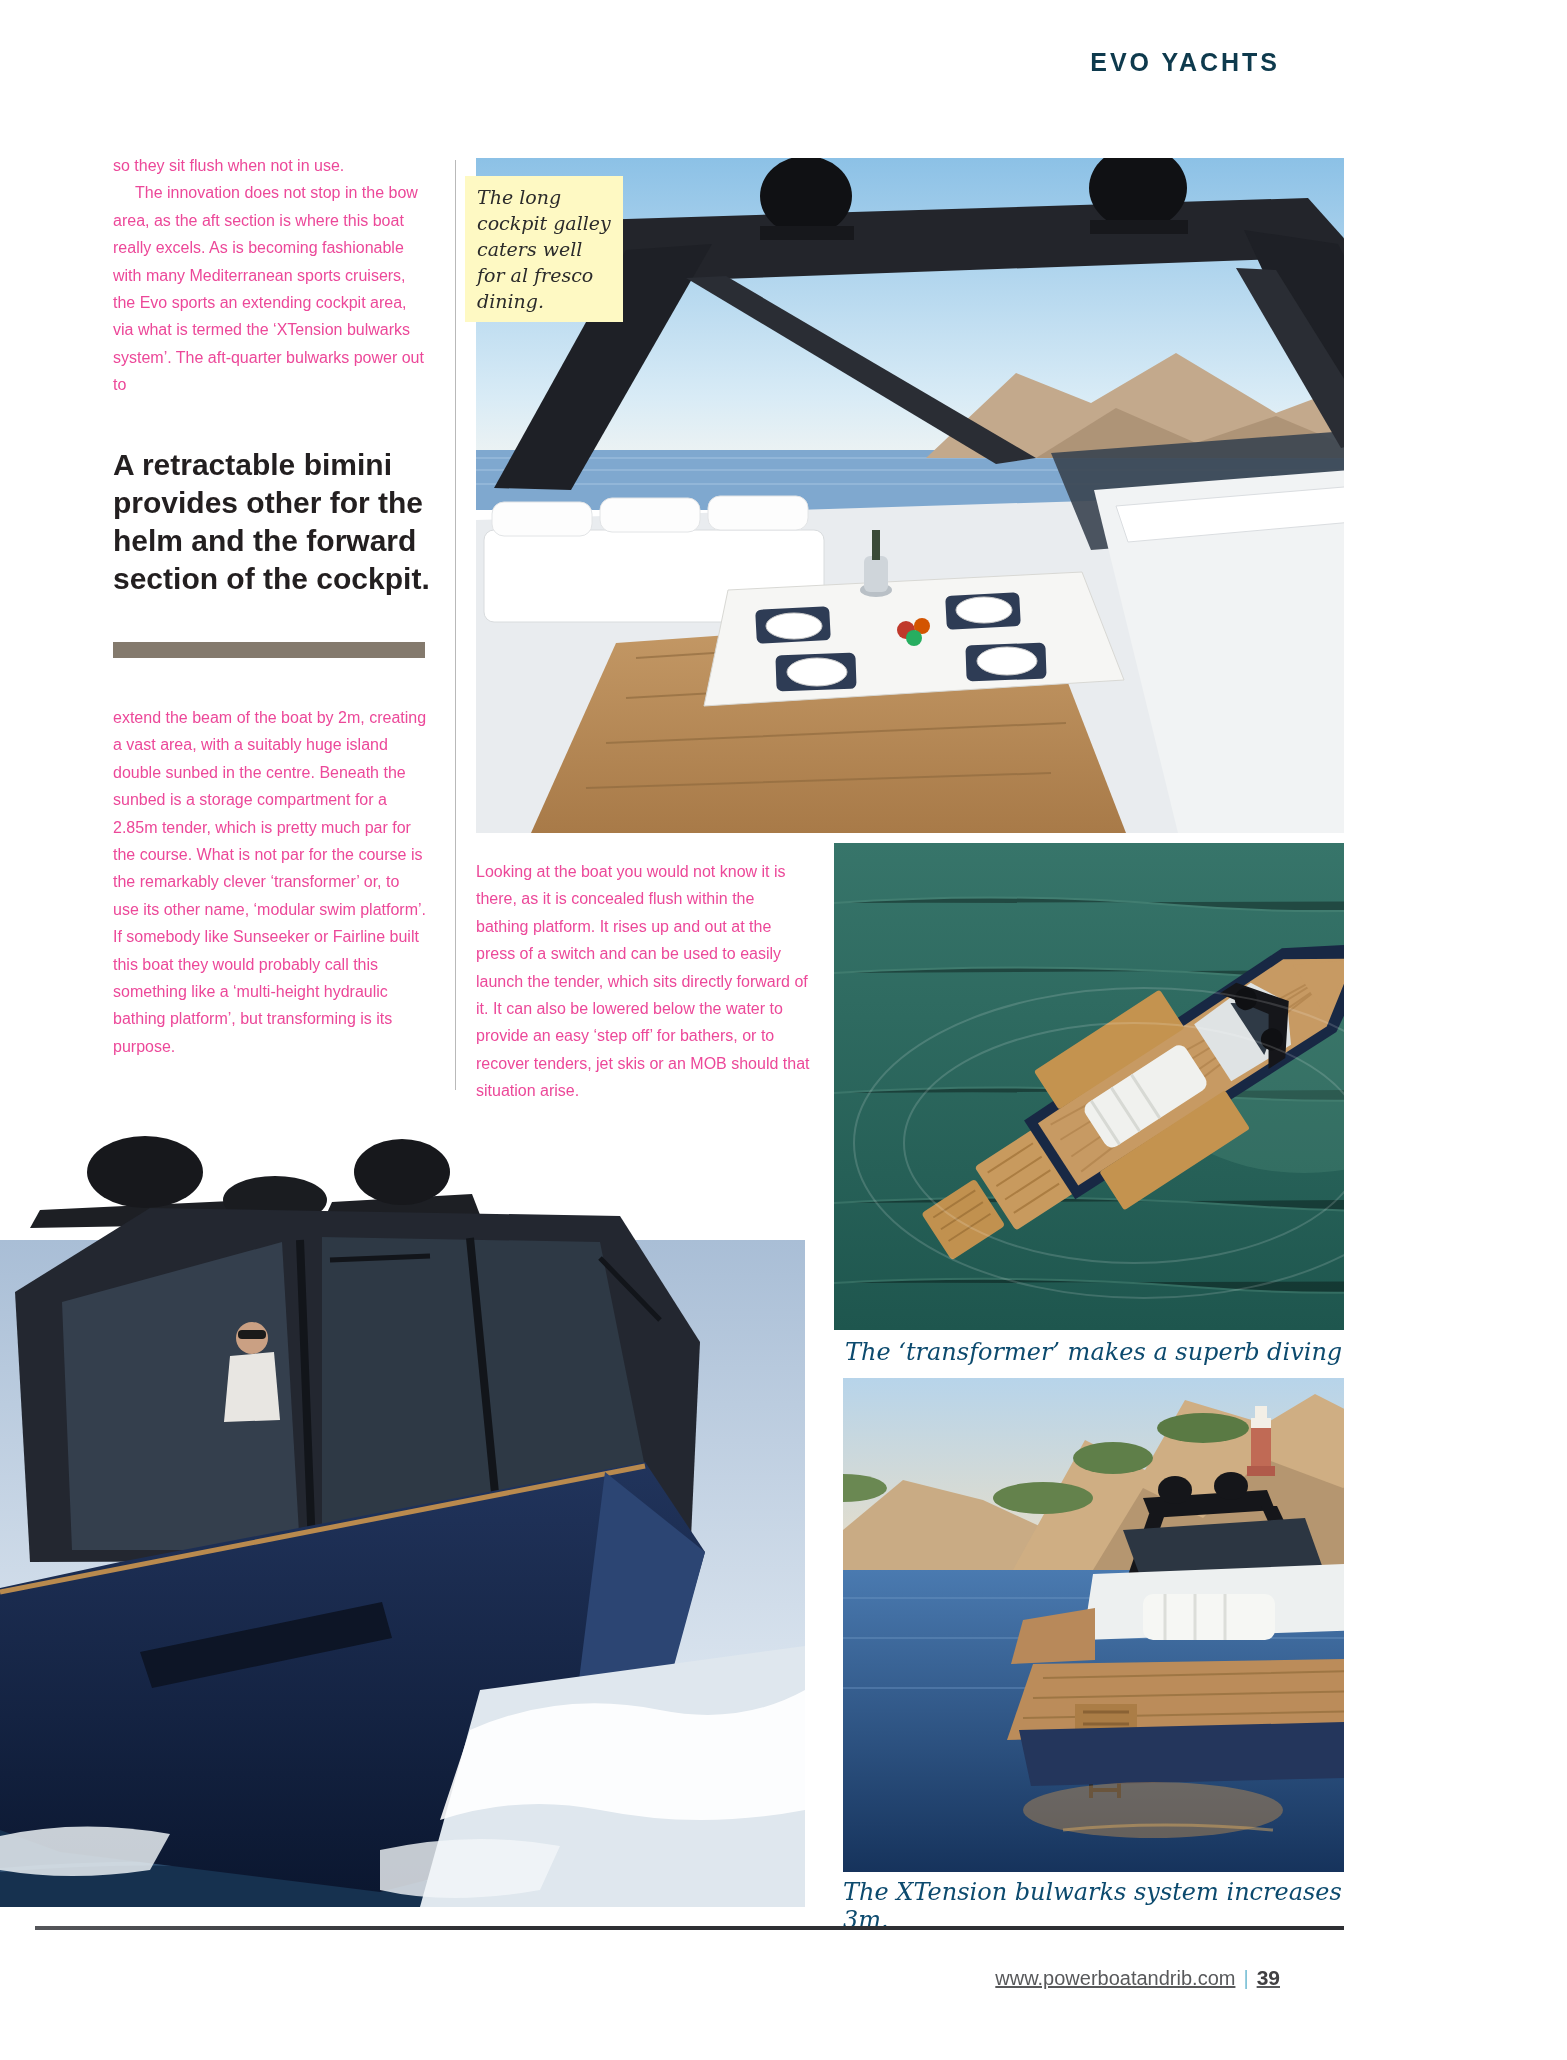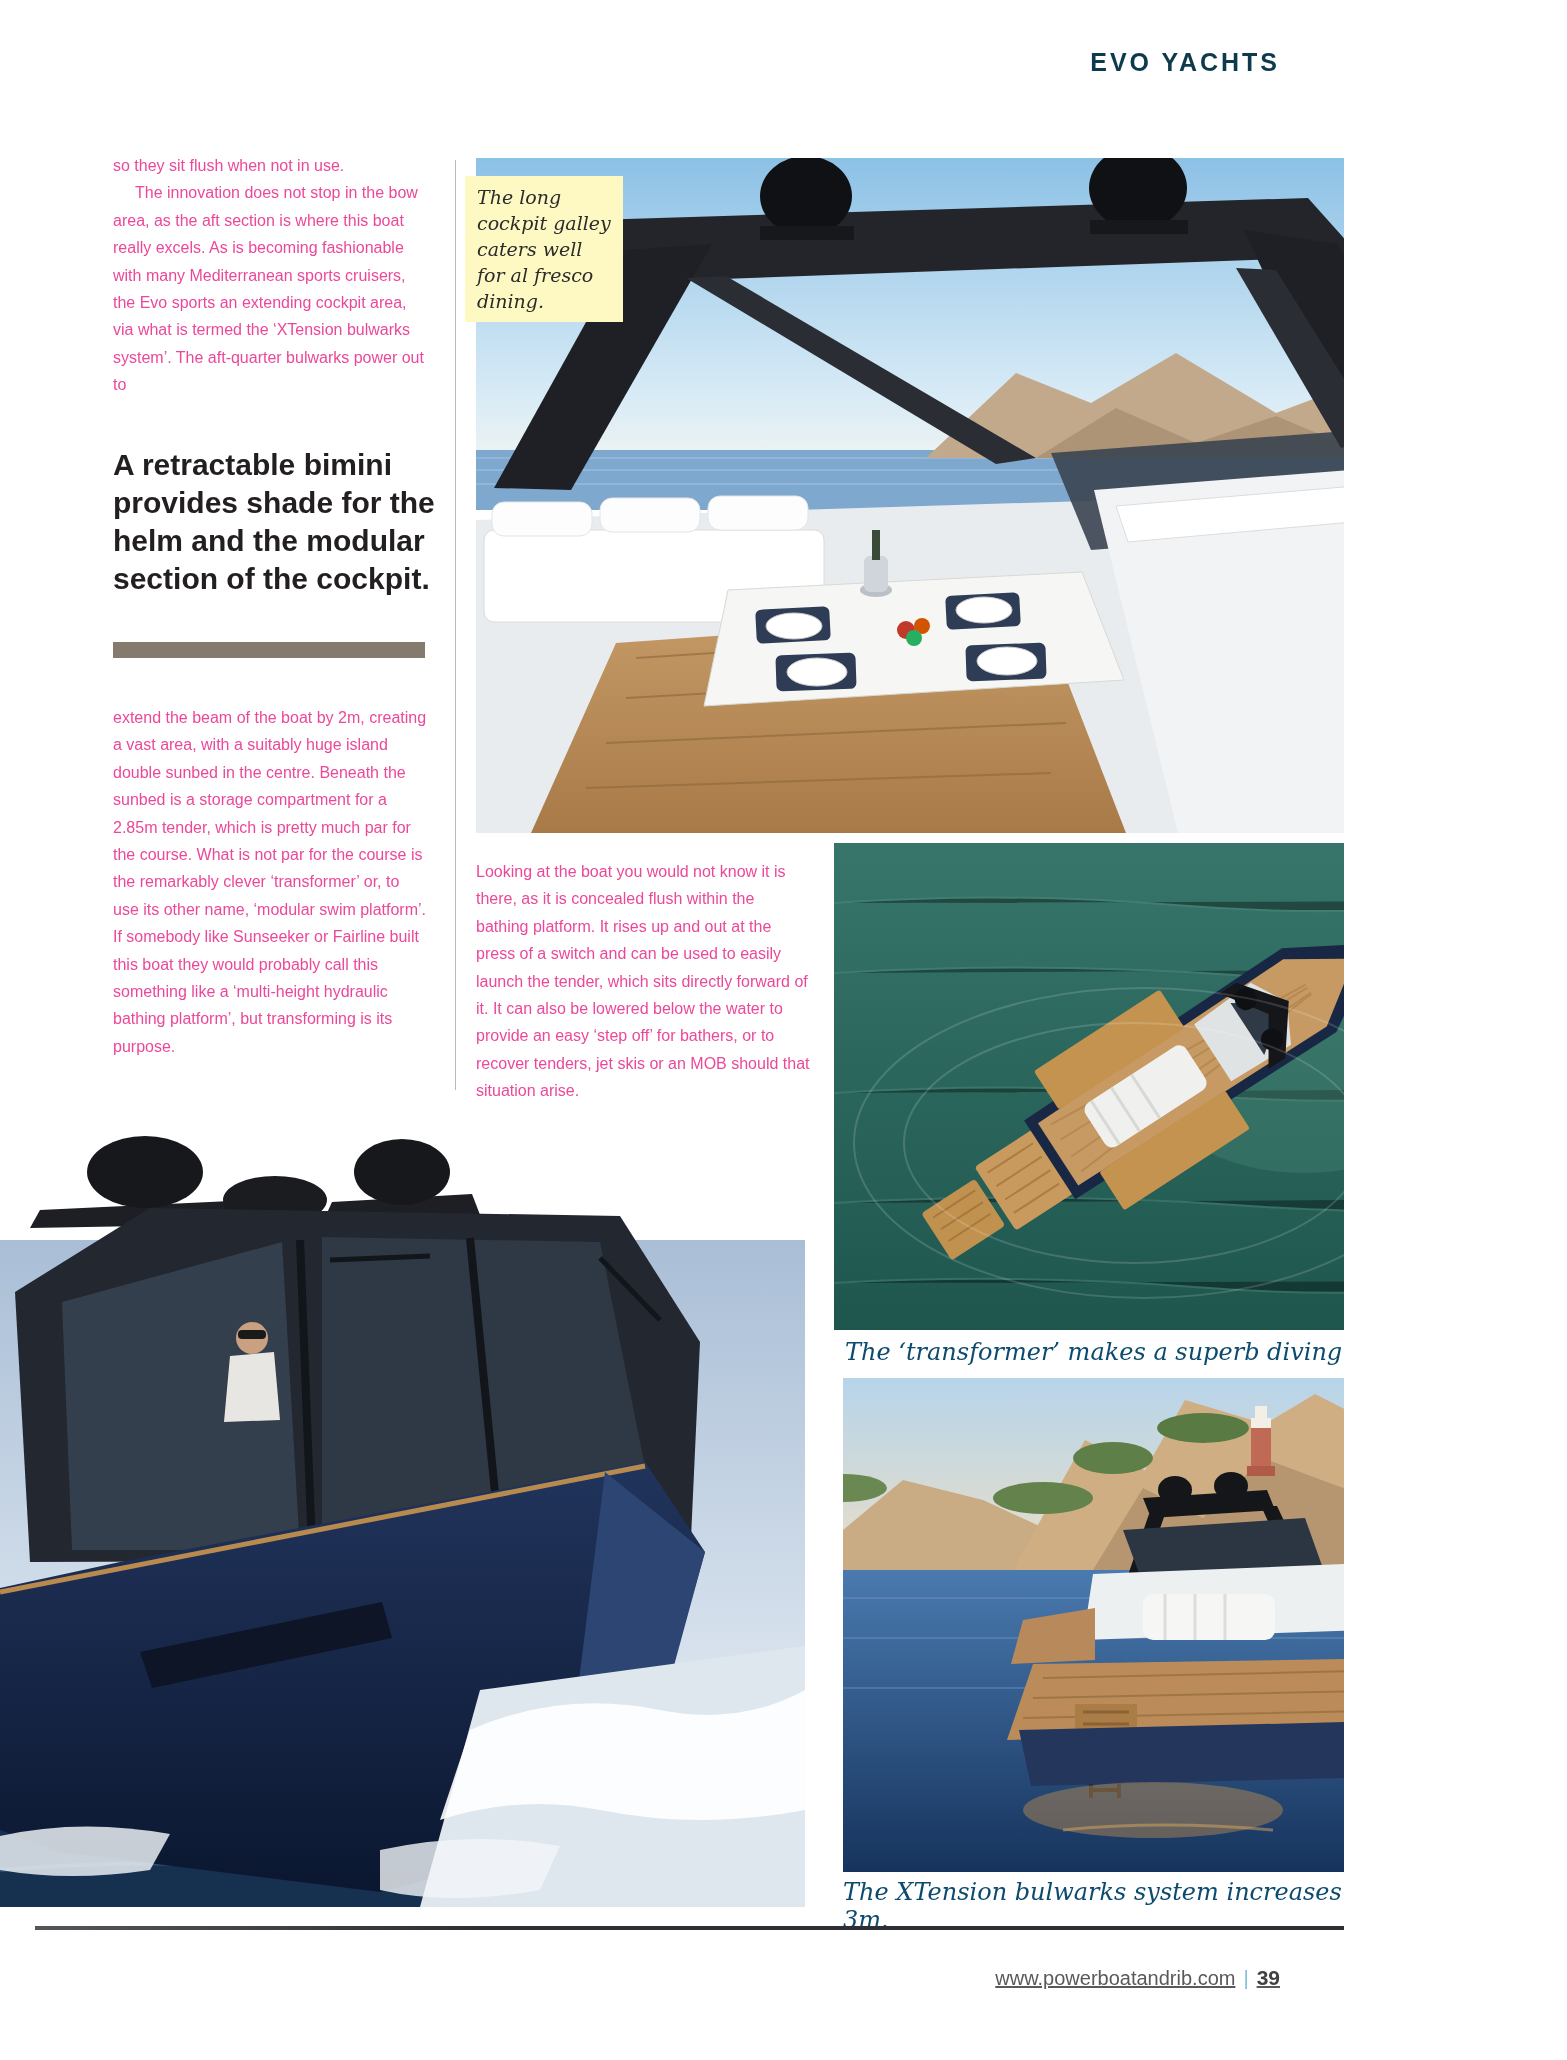--- a/index.html
+++ b/index.html
@@ -47,21 +47,21 @@
 
 <div class="page">
 
   <div class="abs mag-header">EVO YACHTS</div>
 
   <div class="abs col1 bodytext">
     <p>so they sit flush when not in use.</p>
     <p class="para2">The innovation does not stop in the bow area, as the aft section is where this boat really excels. As is becoming fashionable with many Mediterranean sports cruisers, the Evo sports an extending cockpit area, via what is termed the ‘XTension bulwarks system’. The aft-quarter bulwarks power out to</p>
   </div>
 
-  <h2 class="abs pullquote">A retractable bimini provides shade for the helm and the modular section of the cockpit.</h2>
+  <h2 class="abs pullquote">A retractable bimini provides other for the helm and the forward section of the cockpit.</h2>
   <div class="abs quote-bar" style="background:#847a6d;"></div>
 
   <p class="abs para3 bodytext">extend the beam of the boat by 2m, creating a vast area, with a suitably huge island double sunbed in the centre. Beneath the sunbed is a storage compartment for a 2.85m tender, which is pretty much par for the course. What is not par for the course is the remarkably clever ‘transformer’ or, to use its other name, ‘modular swim platform’. If somebody like Sunseeker or Fairline built this boat they would probably call this something like a ‘multi-height hydraulic bathing platform’, but transforming is its purpose.</p>
 
   <div class="abs vrule"></div>
 
   <figure class="abs photo-cockpit">
     <svg width="1027" height="675" viewBox="0 0 1027 675">
       <defs>
         <linearGradient id="sky1" x1="0" y1="0" x2="0" y2="1">

